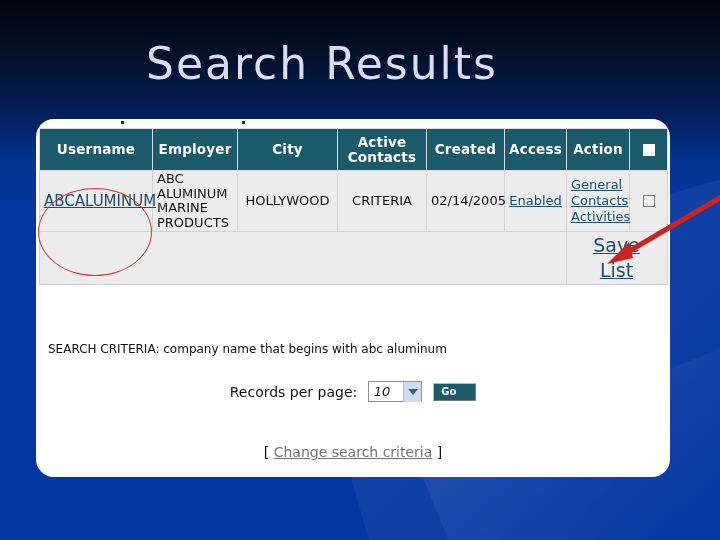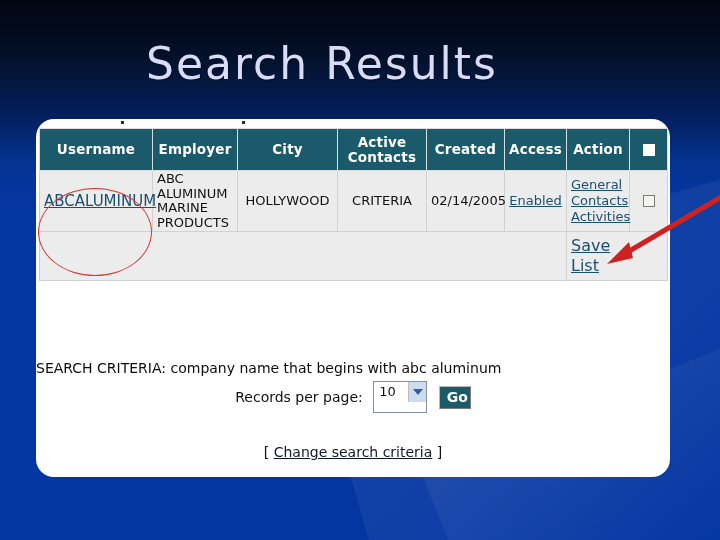--- a/index.html
+++ b/index.html
@@ -173,62 +173,62 @@
     cursor: pointer;
   }
 
   
   .footer-cell {
     background: #ececed;
     height: 46px;
   }
   .savelist a {
     display: block;
-    text-align: left;
-    font-size: 16px;
+    text-align: center;
+    font-size: 19px;
     line-height: 1.3;
     padding-right: 1px;
   }
 
   
   #search-criteria {
     position: absolute;
-    left: 0;
+    left: 12px;
     top: 223px;
     font-family: "DejaVu Sans", sans-serif;
-    font-size: 14px;
+    font-size: 12px;
     color: #0c0c0c;
     white-space: nowrap;
-    margin-top: 18px;
   }
 
   
   #records-bar {
     position: absolute;
     left: 0;
     top: 262px;
     width: 634px;
     text-align: center;
     font-family: "DejaVu Sans", sans-serif;
     font-size: 14px;
     color: #111111;
   }
   #records-bar .rpp-label { vertical-align: middle; }
 
   .fake-select {
     display: inline-block;
     vertical-align: middle;
     width: 54px;
-    height: 32px;
+    height: 21px;
     border: 1px solid #8a9099;
     background: #ffffff;
     margin-left: 6px;
     position: relative;
     box-sizing: border-box;
     cursor: pointer;
+    font-style: italic;
   }
   .fake-select .sel-value {
     position: absolute;
     left: 5px;
     top: 2px;
     font-size: 13px;
     color: #111111;
   }
   .fake-select .sel-arrow {
     position: absolute;
@@ -249,43 +249,43 @@
     border-right: 5px solid transparent;
     border-top: 6px solid #2f5f9e;
   }
 
   #go-button {
     display: inline-block;
     vertical-align: middle;
     margin-left: 7px;
     background: #1b5a6b;
     color: #ffffff;
-    font-size: 14px;
+    font-size: 10px;
     font-weight: bold;
-    padding: 2px 2px 3px 7px;
+    padding: 2px 19px 3px 7px;
     border: 1px solid #b9b9b9;
     border-right-color: #7c7c7c;
     border-bottom-color: #7c7c7c;
     cursor: pointer;
     font-family: "DejaVu Sans", sans-serif;
   }
 
   
   #change-criteria {
     position: absolute;
     left: 0;
     top: 325px;
     width: 634px;
     text-align: center;
     font-family: "DejaVu Sans", sans-serif;
     font-size: 14px;
     color: #143d2e;
   }
   #change-criteria a {
-    color: #0f172a;
+    color: #737373;
     text-decoration: underline;
     cursor: pointer;
   }
   .bracket { color: #111111; }
 
   
   #ellipse-annotation {
     position: absolute;
     left: 38px;
     top: 188px;

